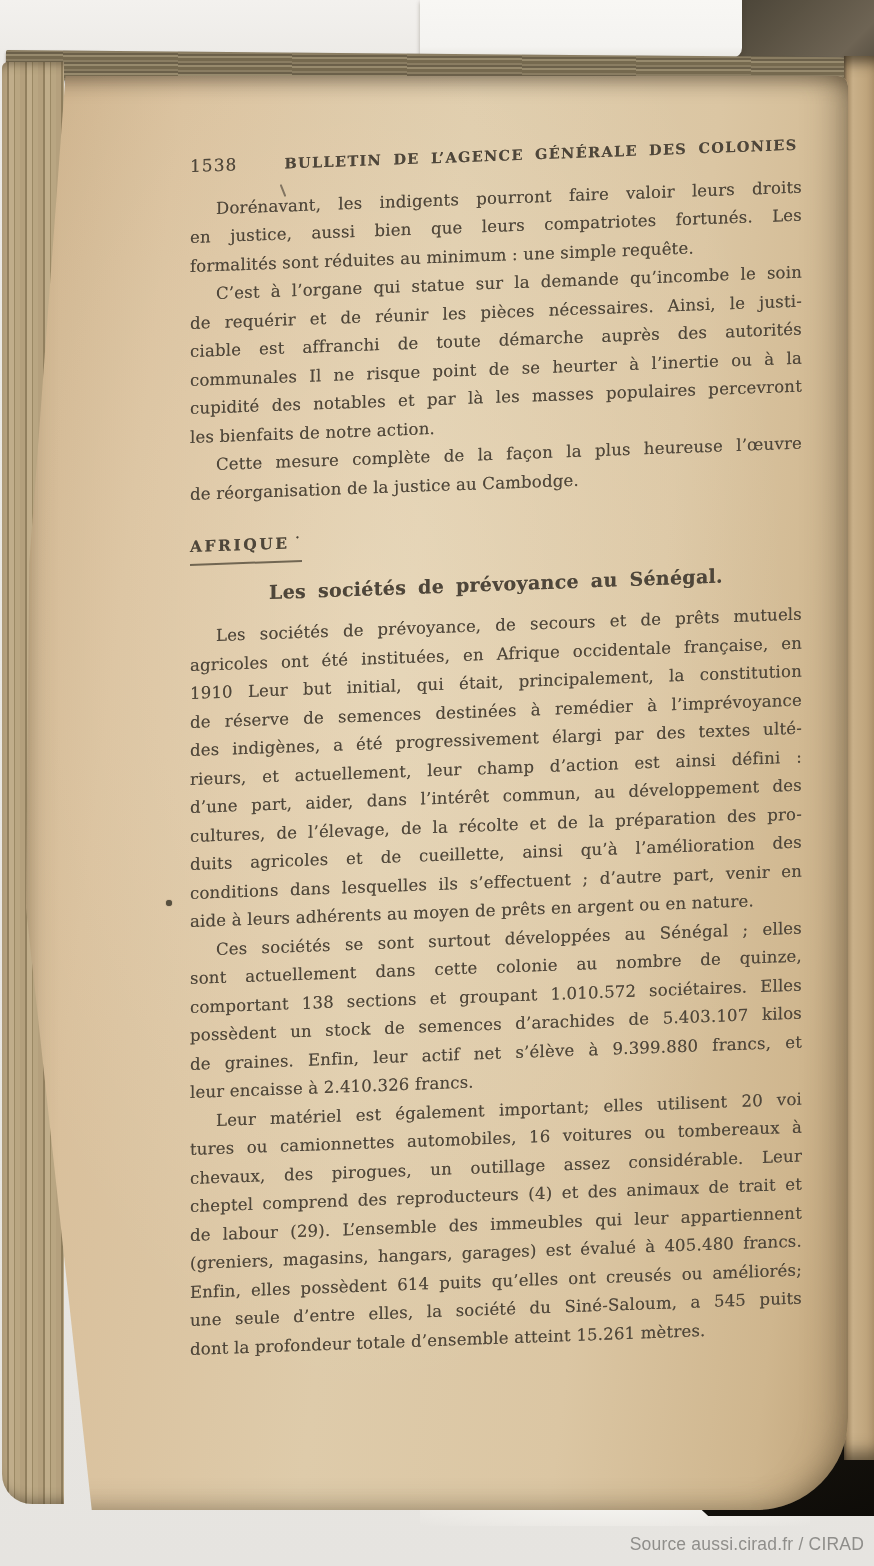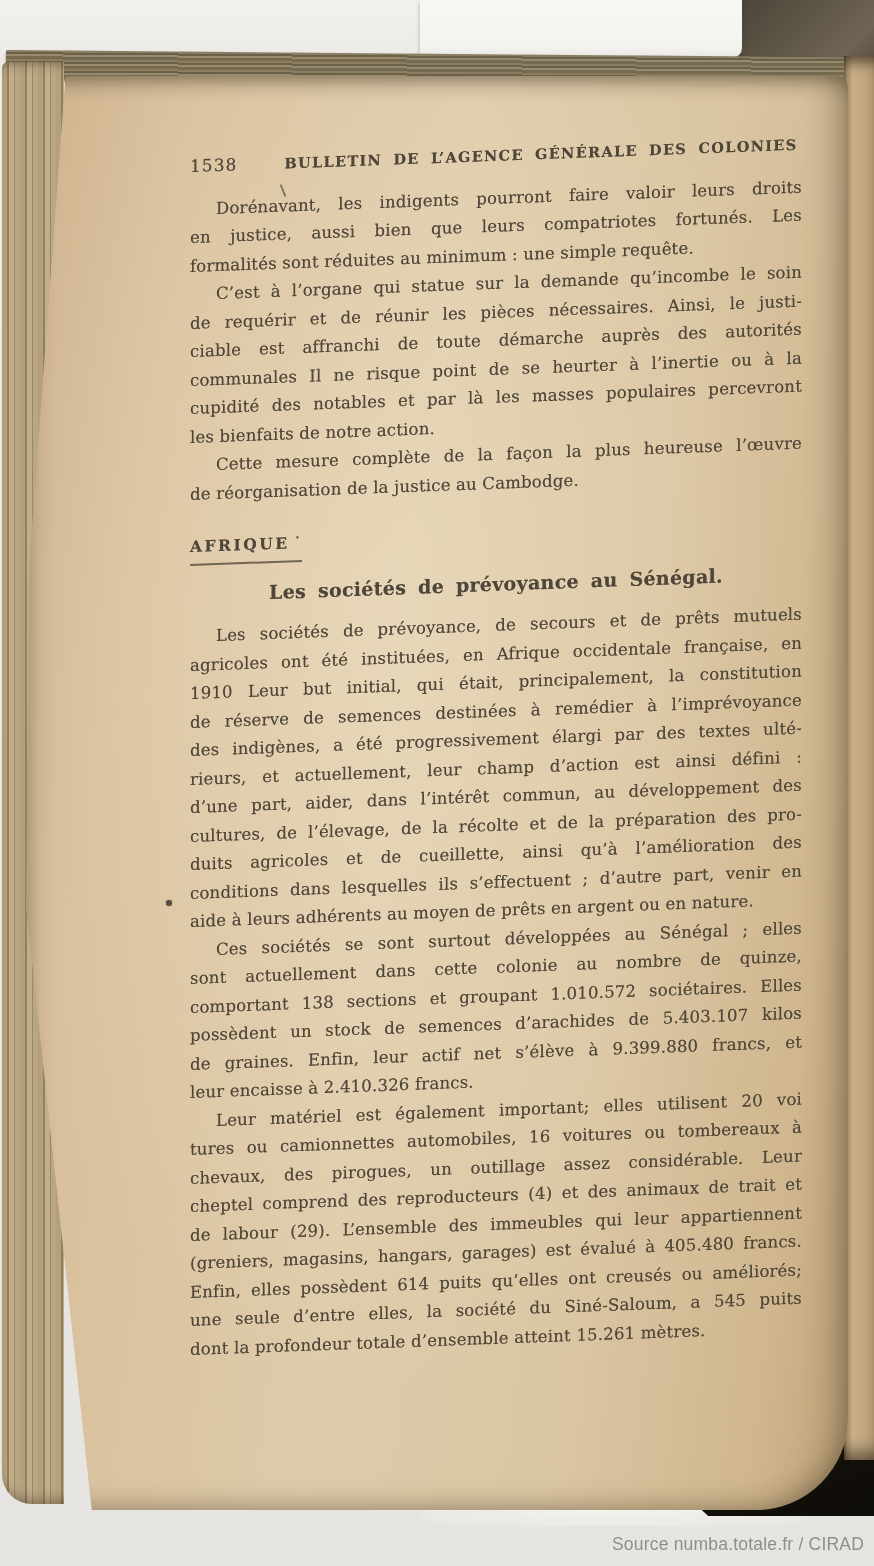--- a/index.html
+++ b/index.html
@@ -184,14 +184,14 @@
             <div class="line">de labour (29). L’ensemble des immeubles qui leur appartiennent</div>
             <div class="line">(greniers, magasins, hangars, garages) est évalué à 405.480 francs.</div>
             <div class="line">Enfin, elles possèdent 614 puits qu’elles ont creusés ou améliorés;</div>
             <div class="line">une seule d’entre elles, la société du Siné-Saloum, a 545 puits</div>
             <div class="line last">dont la profondeur totale d’ensemble atteint 15.261 mètres.</div>
           </div>
         </div>
     </div>
   </div>
 
-  <div class="source-caption">Source numba.totale.fr / CIRAD</div>
+  <div class="source-caption">Source aussi.cirad.fr / CIRAD</div>
 </div>
 
 </body></html>

